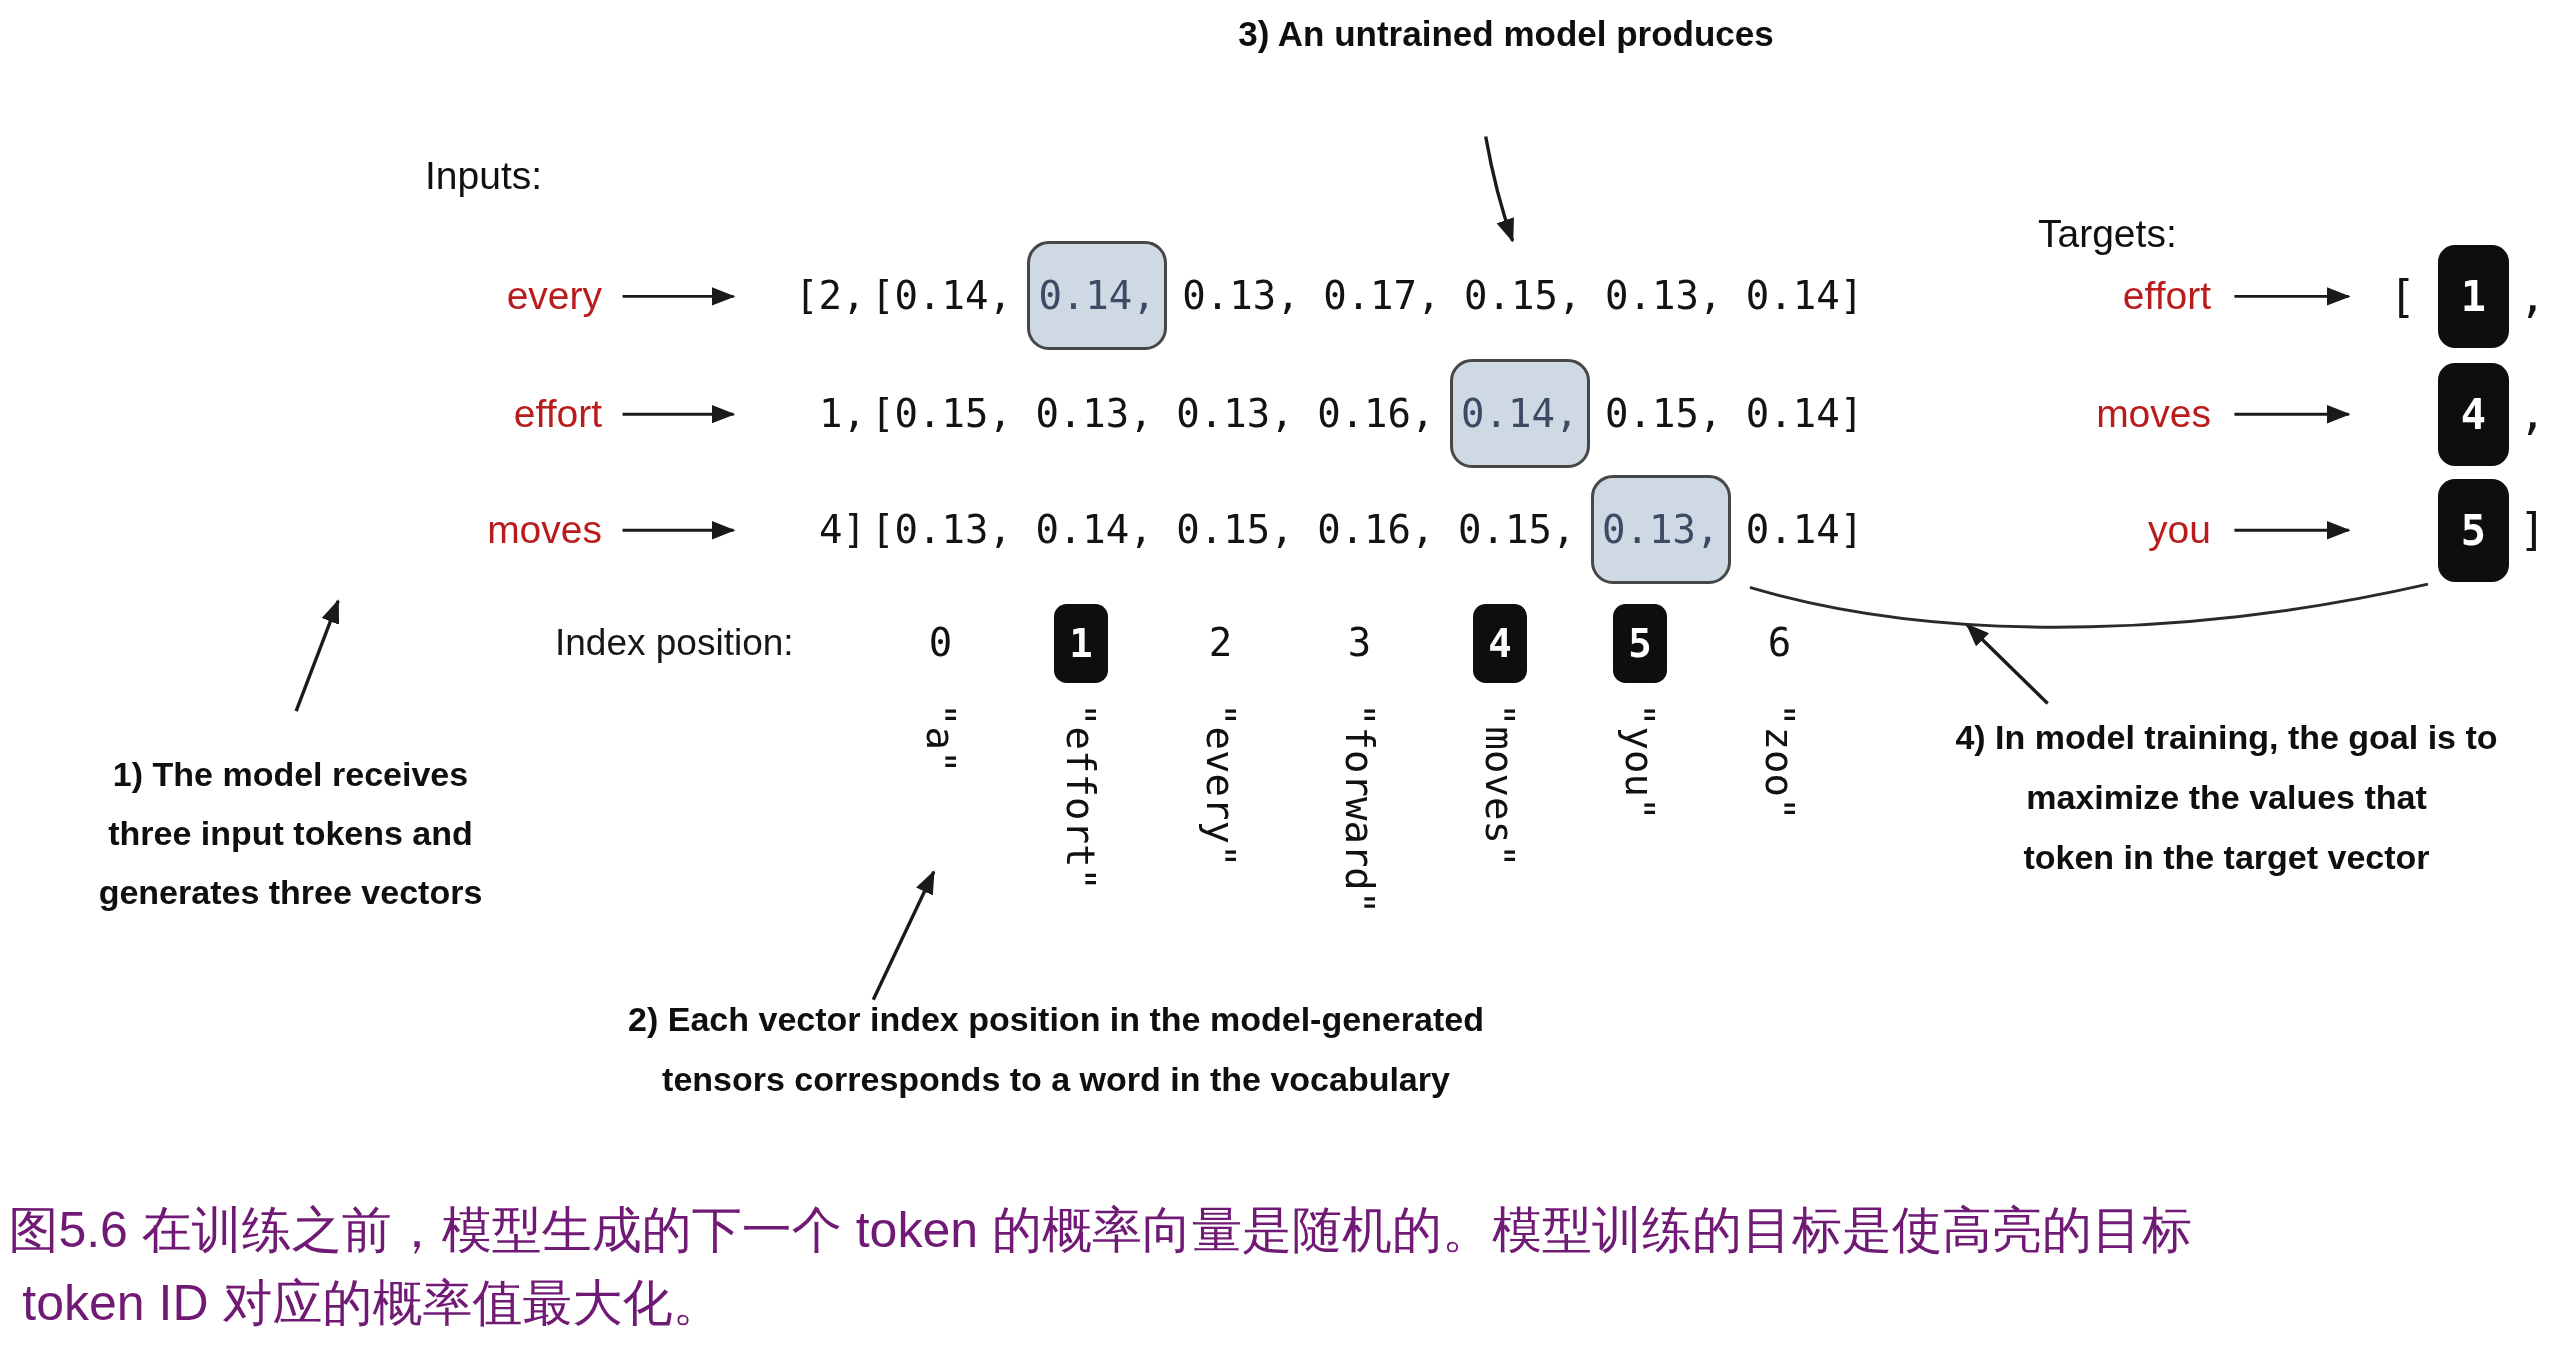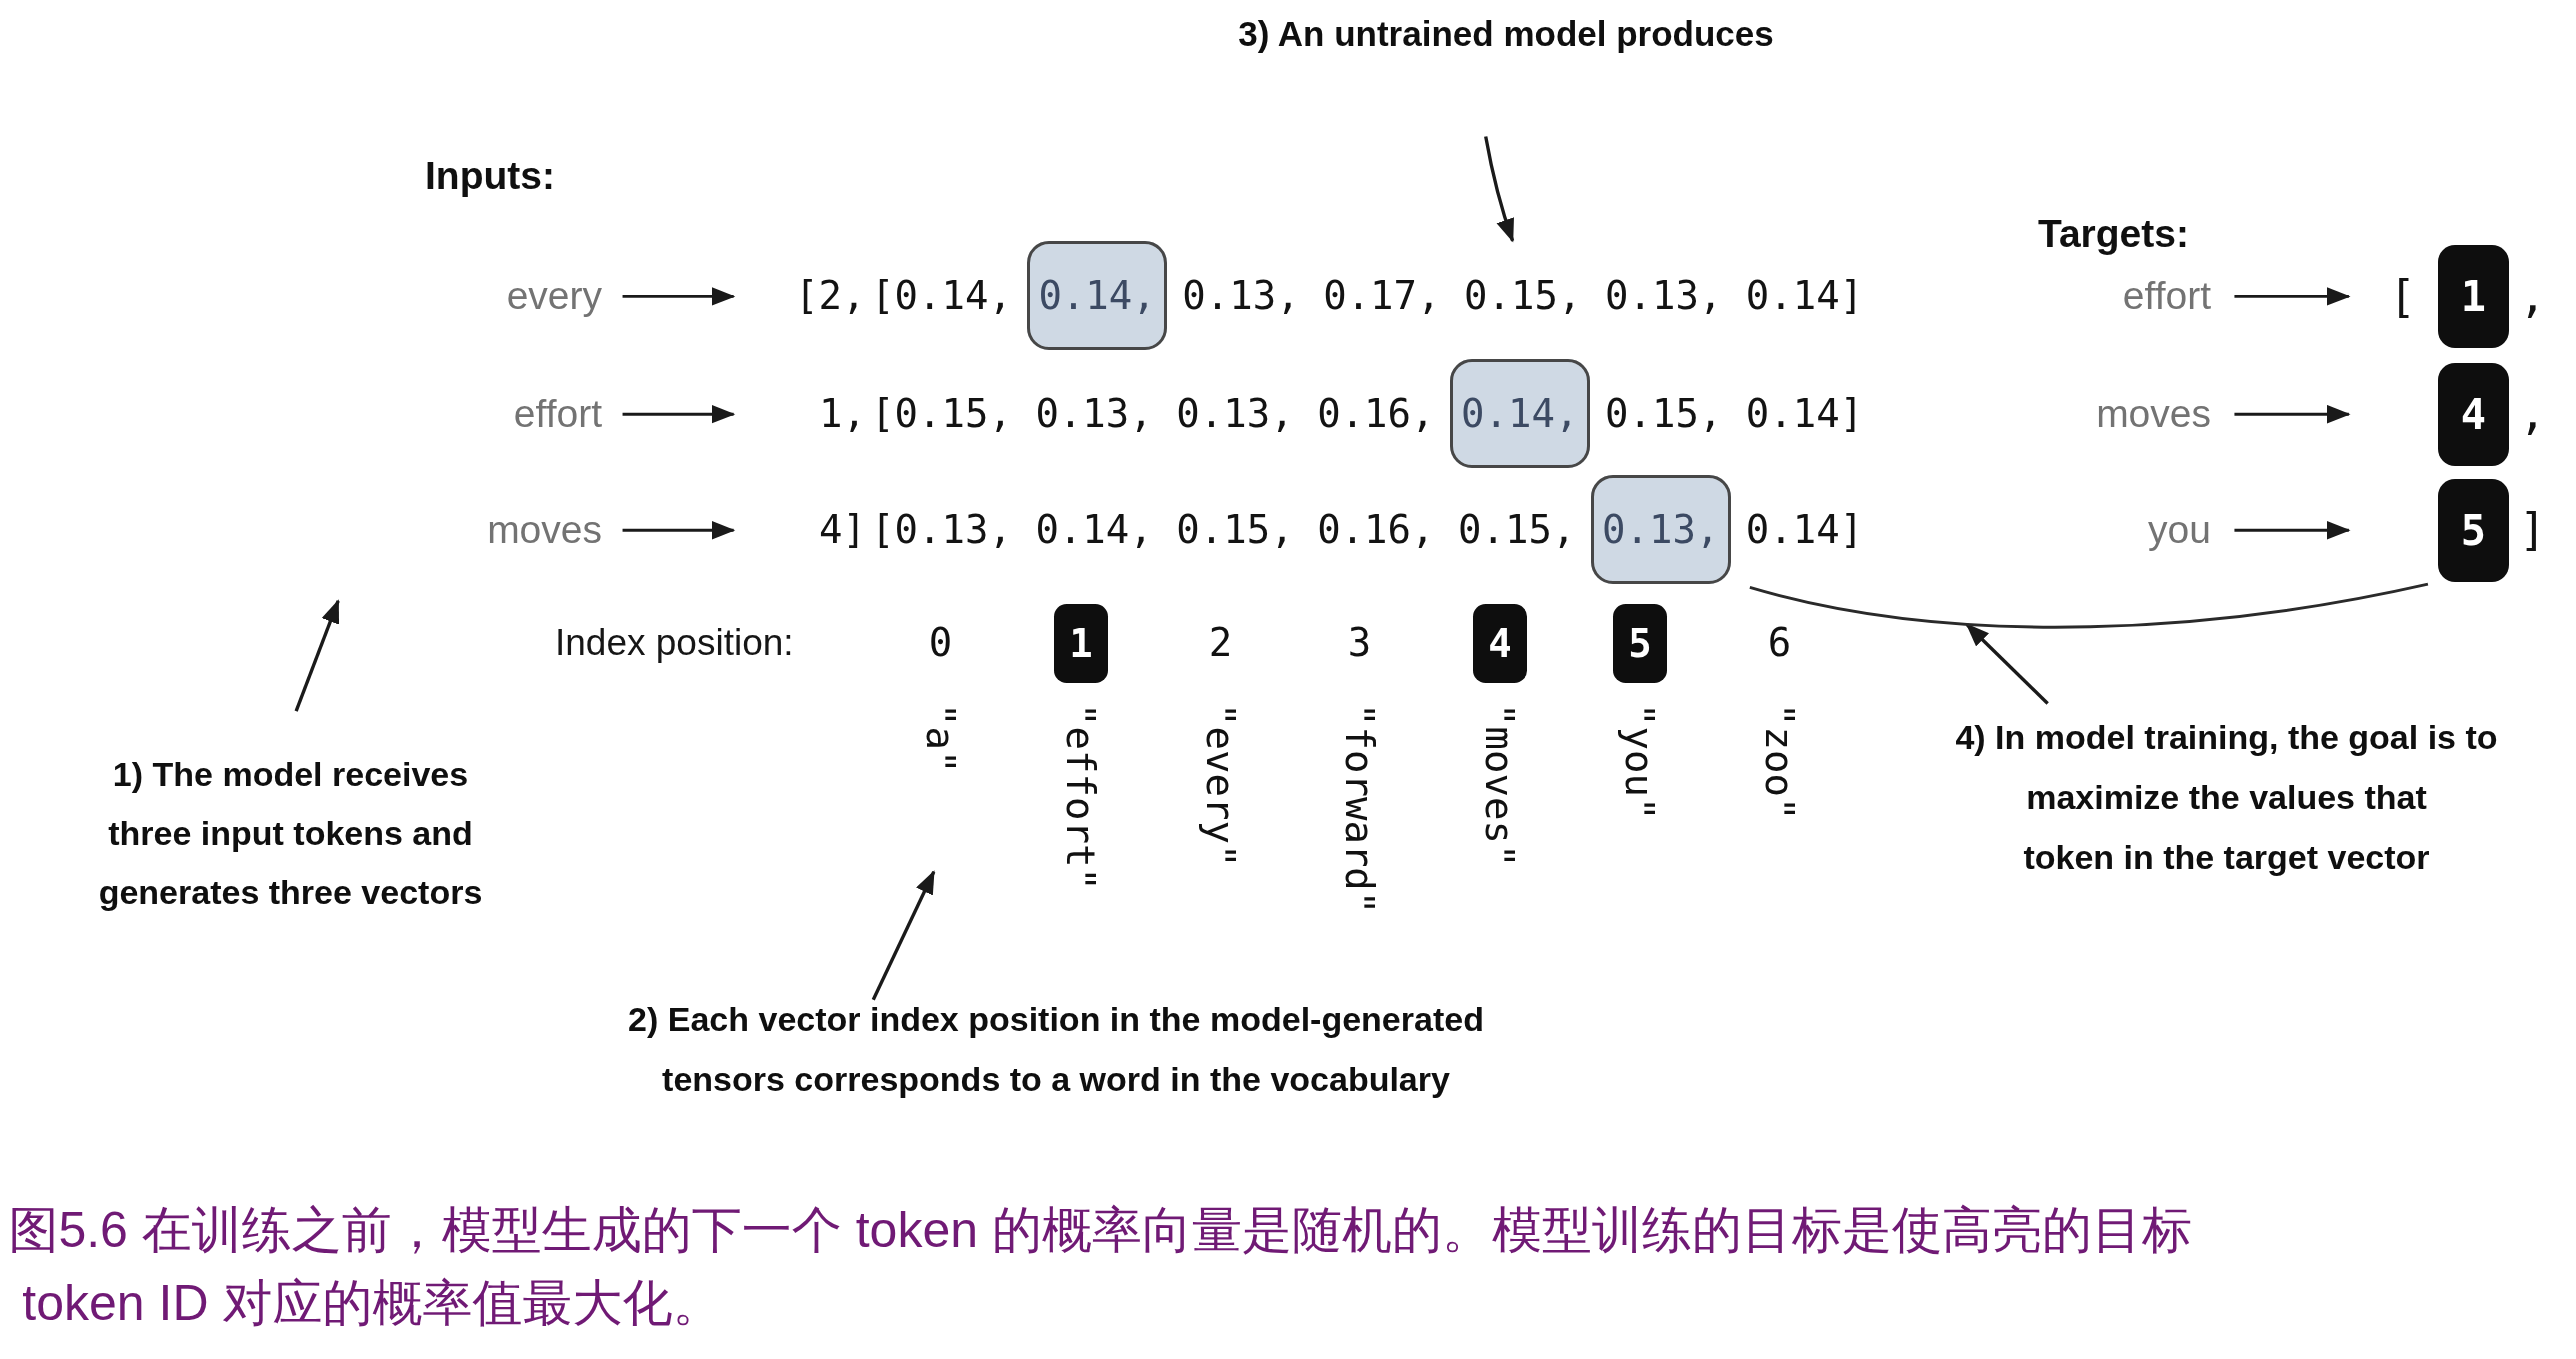--- a/index.html
+++ b/index.html
@@ -1,24 +1,24 @@
 <!DOCTYPE html>
 <html style="font-size:13.5px"><head>
 <meta charset="utf-8">
 <style>
   html,body{margin:0;padding:0;background:#ffffff;}
   .canvas{position:relative;width:2576px;height:1360px;background:#ffffff;overflow:hidden;
           font-family:"Liberation Sans",sans-serif;color:#111;}
   .abs{position:absolute;white-space:pre;}
   .right{text-align:right;}
-  .lbl{font-size:39px;line-height:50px;color:#737373;}
+  .lbl{font-size:39px;line-height:50px;color:#b91c1c;}
   .mono{font-family:"DejaVu Sans Mono",monospace;}
   .num{font-size:39px;line-height:52px;color:#131313;}
   .big{font-size:45px;line-height:57px;color:#131313;}
-  .heading{font-size:39px;line-height:45px;font-weight:bold;color:#101010;}
+  .heading{font-size:39px;line-height:45px;font-weight:normal;color:#101010;}
   .hl{background:#cfd9e4;border:3.4px solid #474747;border-radius:22px;
       padding:29px 8.4px;margin:0 -8.4px;color:#3c4a63;}
   .idx-label{font-size:37px;line-height:50px;color:#161616;}
   .idx-digit{font-size:39px;line-height:50px;text-align:center;color:#111;}
   .idx-box{position:absolute;width:54px;height:79px;border-radius:12.6px;background:#0e0e0e;
            color:#fff;font-size:39px;font-weight:bold;display:flex;align-items:center;justify-content:center;}
   .vocab{font-size:39px;line-height:45px;color:#111;writing-mode:vertical-rl;text-orientation:sideways;}
   .tgt-box{position:absolute;width:71px;height:103px;border-radius:17px;background:#0e0e0e;
            color:#fff;font-size:42px;font-weight:bold;display:flex;align-items:center;justify-content:center;}
   .ann{position:absolute;text-align:center;font-weight:bold;color:#0f0f0f;}

